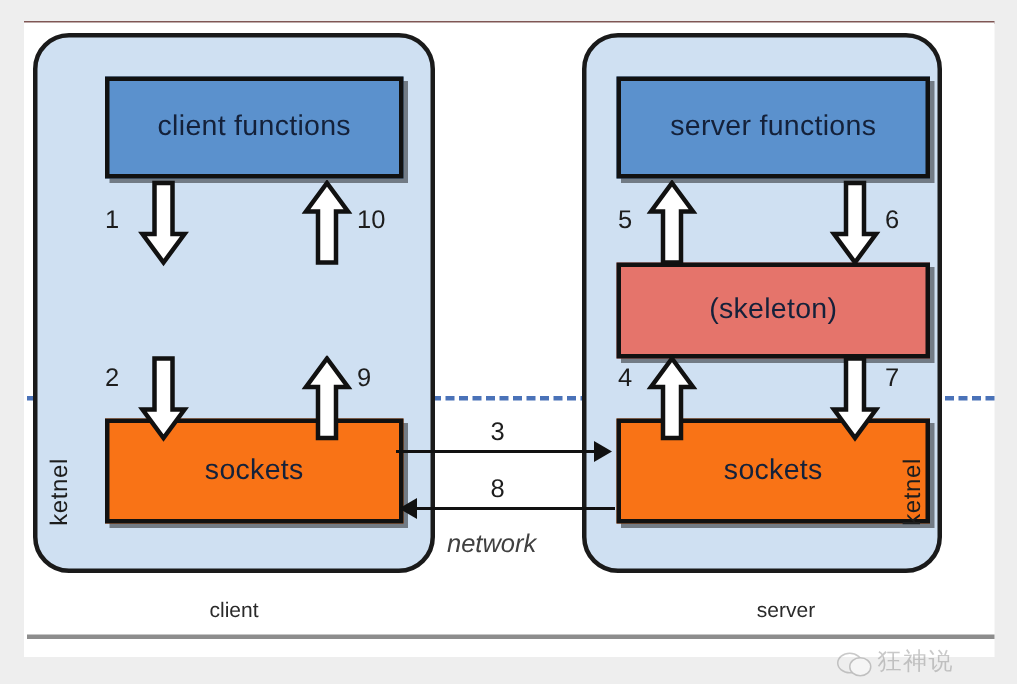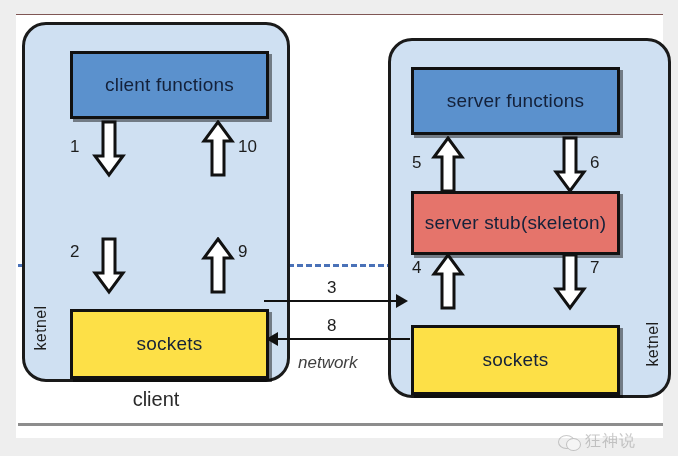--- a/index.html
+++ b/index.html
@@ -54,21 +54,21 @@
   .host-panel {
     position: absolute;
     top: 22px;
     height: 360px;
     background: #cfe0f2;
     border: 3px solid #1a1a1a;
     border-radius: 24px;
     box-sizing: border-box;
   }
   .host-panel.client { left: 22px;  width: 268px; }
-  .host-panel.server { left: 388px; width: 283px; margin-top: 16px; }
+  .host-panel.server { left: 388px; width: 240px; }
 
   
   .layer-box {
     position: absolute;
     box-sizing: border-box;
     border: 3px solid #111111;
     box-shadow: 3px 3px 0 rgba(0,0,0,.45);
     display: flex;
     align-items: center;
     justify-content: center;
@@ -82,22 +82,22 @@
     background: #5b91cd;
     top: 26px;
     height: 68px;
   }
   .layer-box.stub {
     background: #e5746b;
     top: 150px;
     height: 64px;
   }
   .layer-box.sockets {
-    background: #fde047;
-    top: 284px;
+    background: #f97316;
+    top: 254px;
     height: 70px;
   }
   .client .layer-box { left: 45px;  width: 199px; }
   .server .layer-box { left: 20px;  width: 209px; }
 
   
   .kernel-divider {
     position: absolute;
     left: 18px;
     top: 264px;
@@ -162,22 +162,22 @@
   .net-label {
     position: absolute;
     font-size: 17px;
     font-style: italic;
     color: #404040;
   }
 
   
   .host-caption {
     position: absolute;
-    top: 388px;
-    font-size: 20px;
+    top: 398px;
+    font-size: 14px;
     color: #2a2a2a;
     text-align: center;
   }
   .host-caption.client { left: 22px; width: 268px; }
   .host-caption.server { left: 388px; width: 272px; }
 
   
   .watermark {
     position: absolute;
     left: 558px;
@@ -262,21 +262,20 @@
     <span class="arrow-num" style="left:213px; top:217px;">9</span>
 
     <span class="kernel-label client-side">ketnel</span>
   </div>
 
   <div class="host-panel server">
 
     <div class="layer-box functions">server functions</div>
 
     <div class="layer-box stub">
-      <span>server stub</span>
         <br>
       <span>(skeleton)</span>
     </div>
 
     <div class="layer-box sockets">sockets</div>
 
     <div class="block-arrow" style="left:40px; top:95px;">
       <svg viewBox="0 0 34 58" preserveAspectRatio="none">
         <polygon points="17,2 31,21 23,21 23,55 11,55 11,21 3,21"></polygon>
       </svg>
@@ -311,20 +310,21 @@
   <div class="net-head right" style="left:396px; top:294px;"></div>
   <span class="net-num" style="left:327px; top:278px;">3</span>
 
   <div class="net-line" style="left:278px; top:338px; width:132px;"></div>
   <div class="net-head left" style="left:266px; top:332px;"></div>
   <span class="net-num" style="left:327px; top:316px;">8</span>
 
   <span class="net-label" style="left:298px; top:353px;">network</span>
 
   <span class="host-caption client">client</span>
+  <span class="host-caption server">server</span>
 
   <div class="watermark">
     <span class="wm-mark">
       <span class="b1"></span>
         <span class="b2"></span>
     </span>
     <span class="wm-text">狂神说</span>
   </div>
 
 </div>

